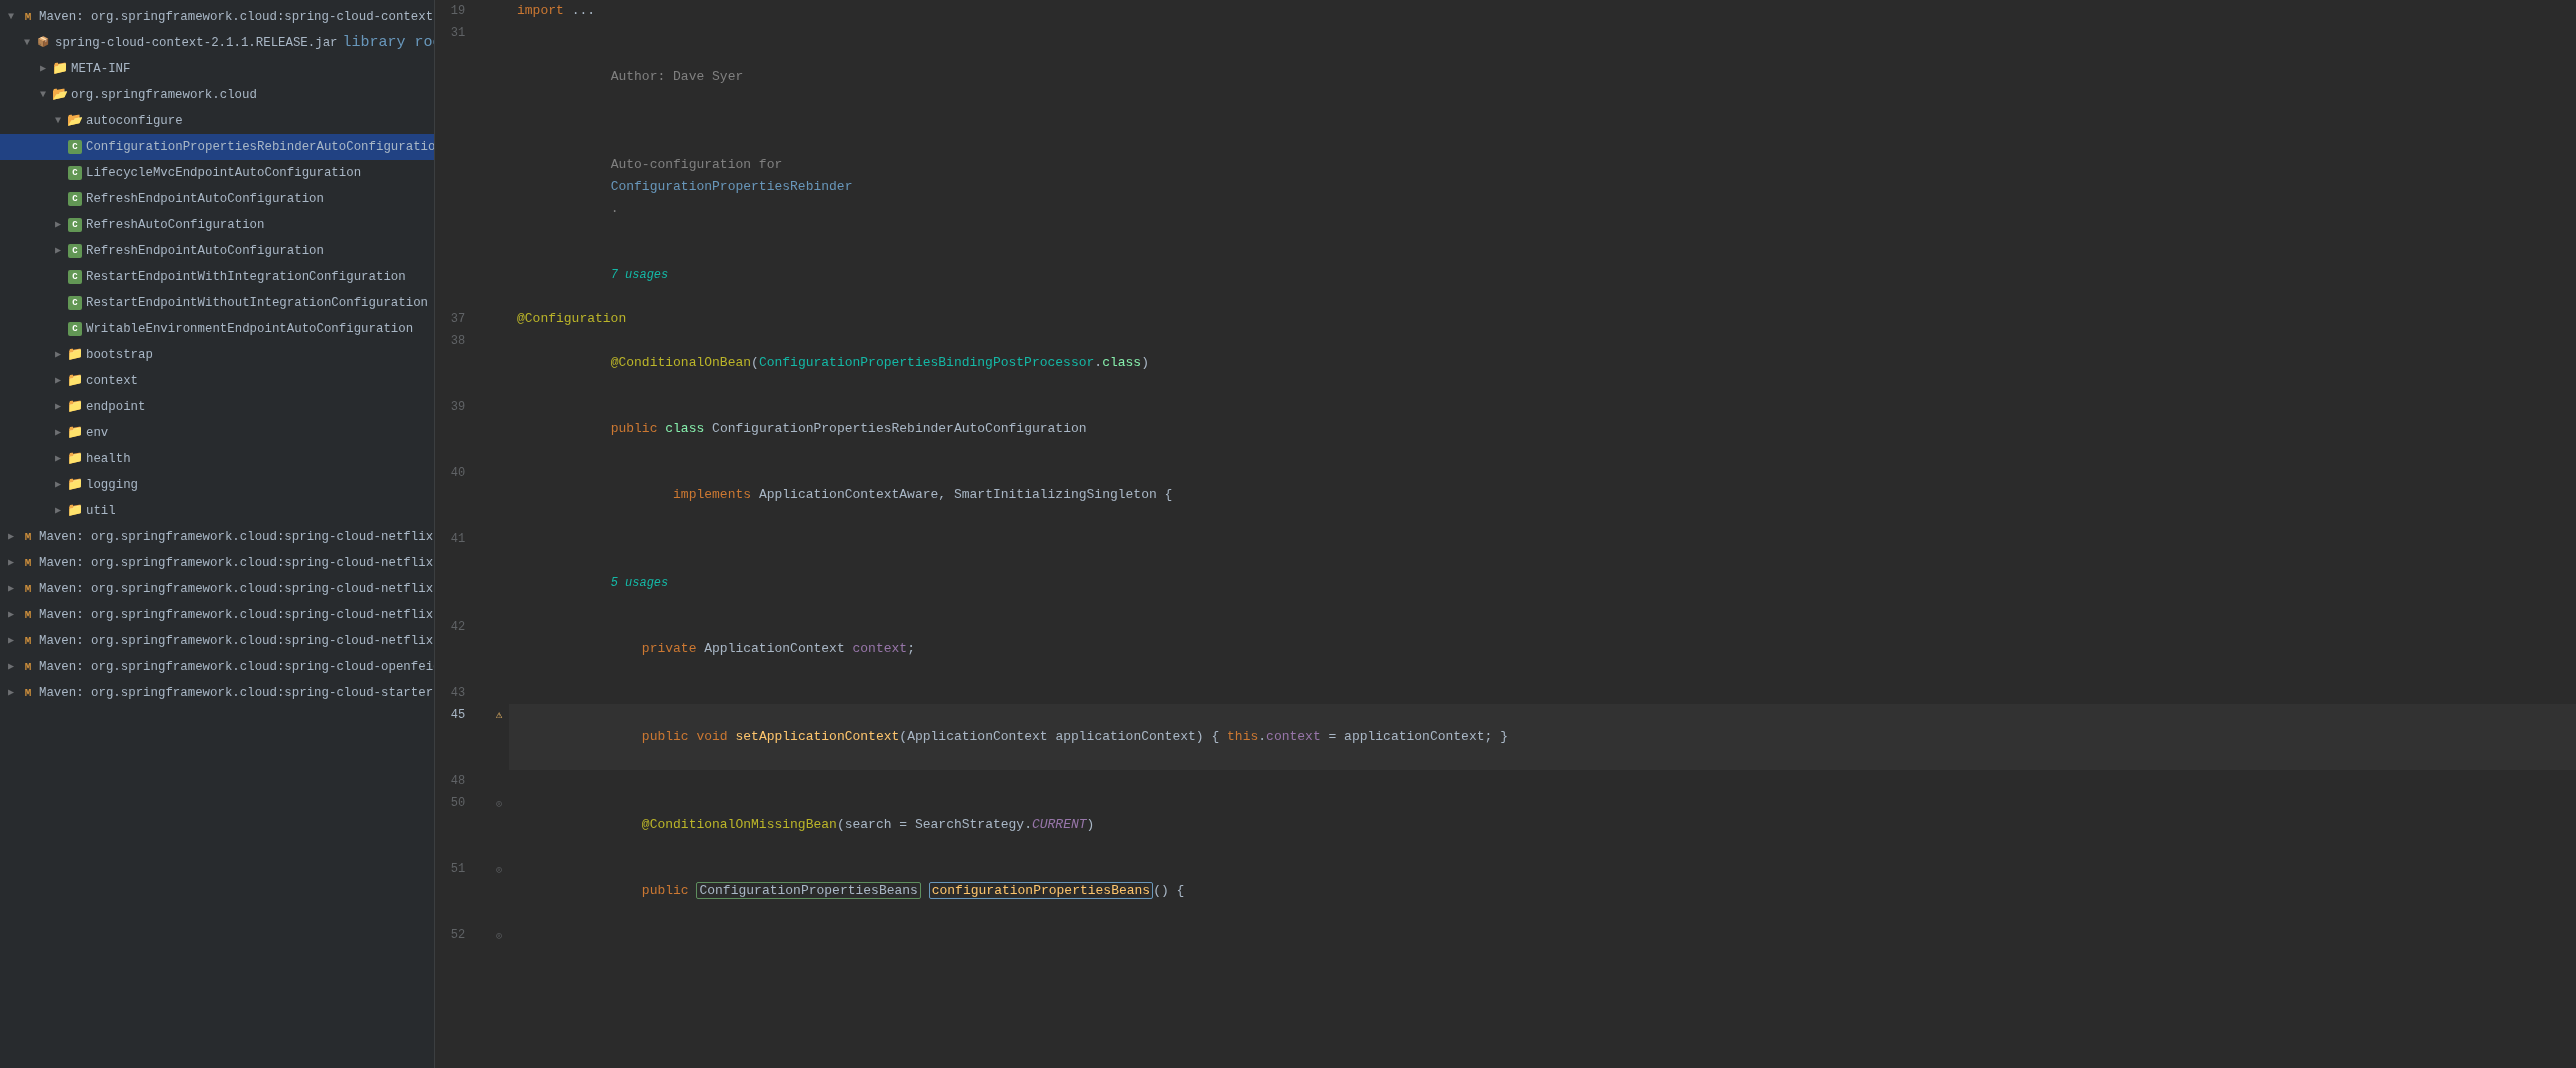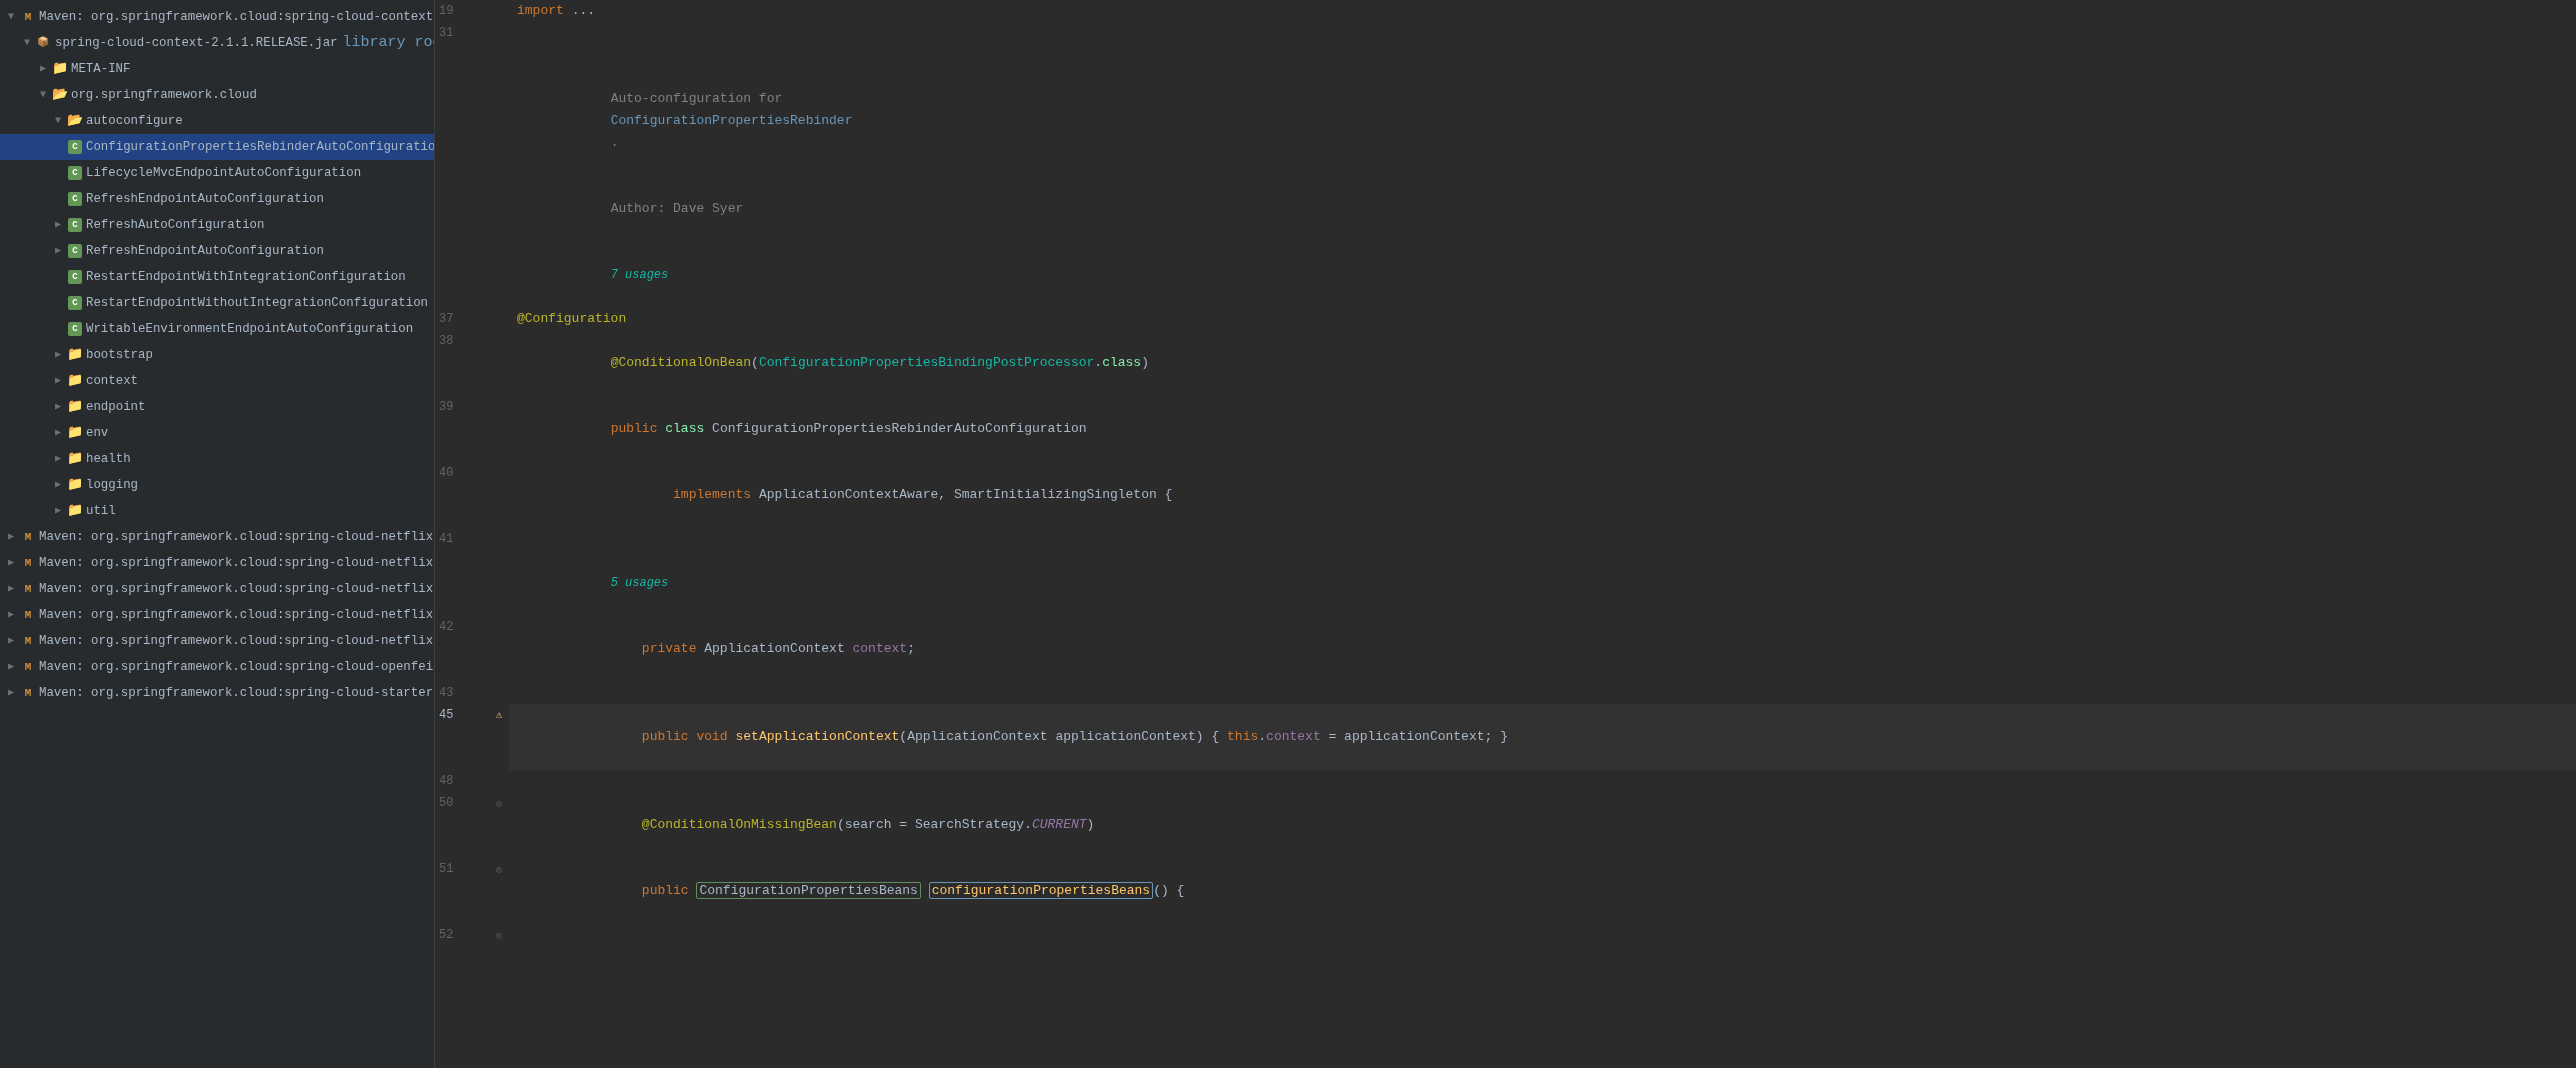--- a/index.html
+++ b/index.html
@@ -95,21 +95,21 @@
     }
 
     .code-table {
       border-collapse: collapse;
       width: 100%;
     }
 
     .line-num {
       width: 54px;
       min-width: 54px;
-      text-align: left;
+      text-align: center;
       padding-right: 12px;
       padding-left: 4px;
       color: #606366;
       font-size: 12px;
       user-select: none;
       border-right: none;
       vertical-align: top;
       line-height: 22px;
       background: #2b2b2b;
       position: relative;
@@ -394,39 +394,39 @@
         <tr>
           <td class="line-num">31</td>
           <td class="line-gutter"></td>
           <td class="line-code"></td>
         </tr>
 
         <tr>
           <td class="line-num"></td>
           <td class="line-gutter"></td>
           <td class="line-code">
+            <span class="doc-text">Author: Dave Syer</span>
+          </td>
+        </tr>
+
+        <tr>
+          <td class="line-num"></td>
+          <td class="line-gutter"></td>
+          <td class="line-code">
             <span class="doc-text">  </span>
             <span class="doc-text">Auto-configuration for</span>
             <span style="color:#6897bb; cursor:pointer;">ConfigurationPropertiesRebinder</span>
             <span class="doc-text">.</span>
           </td>
         </tr>
 
         <tr>
           <td class="line-num"></td>
           <td class="line-gutter"></td>
           <td class="line-code">
-            <span class="doc-text">Author: Dave Syer</span>
-          </td>
-        </tr>
-
-        <tr>
-          <td class="line-num"></td>
-          <td class="line-gutter"></td>
-          <td class="line-code">
             <span class="usage-hint">7 usages</span>
           </td>
         </tr>
 
         <tr>
           <td class="line-num">37</td>
           <td class="line-gutter"></td>
           <td class="line-code"><span class="annotation">@Configuration</span></td>
         </tr>
 

